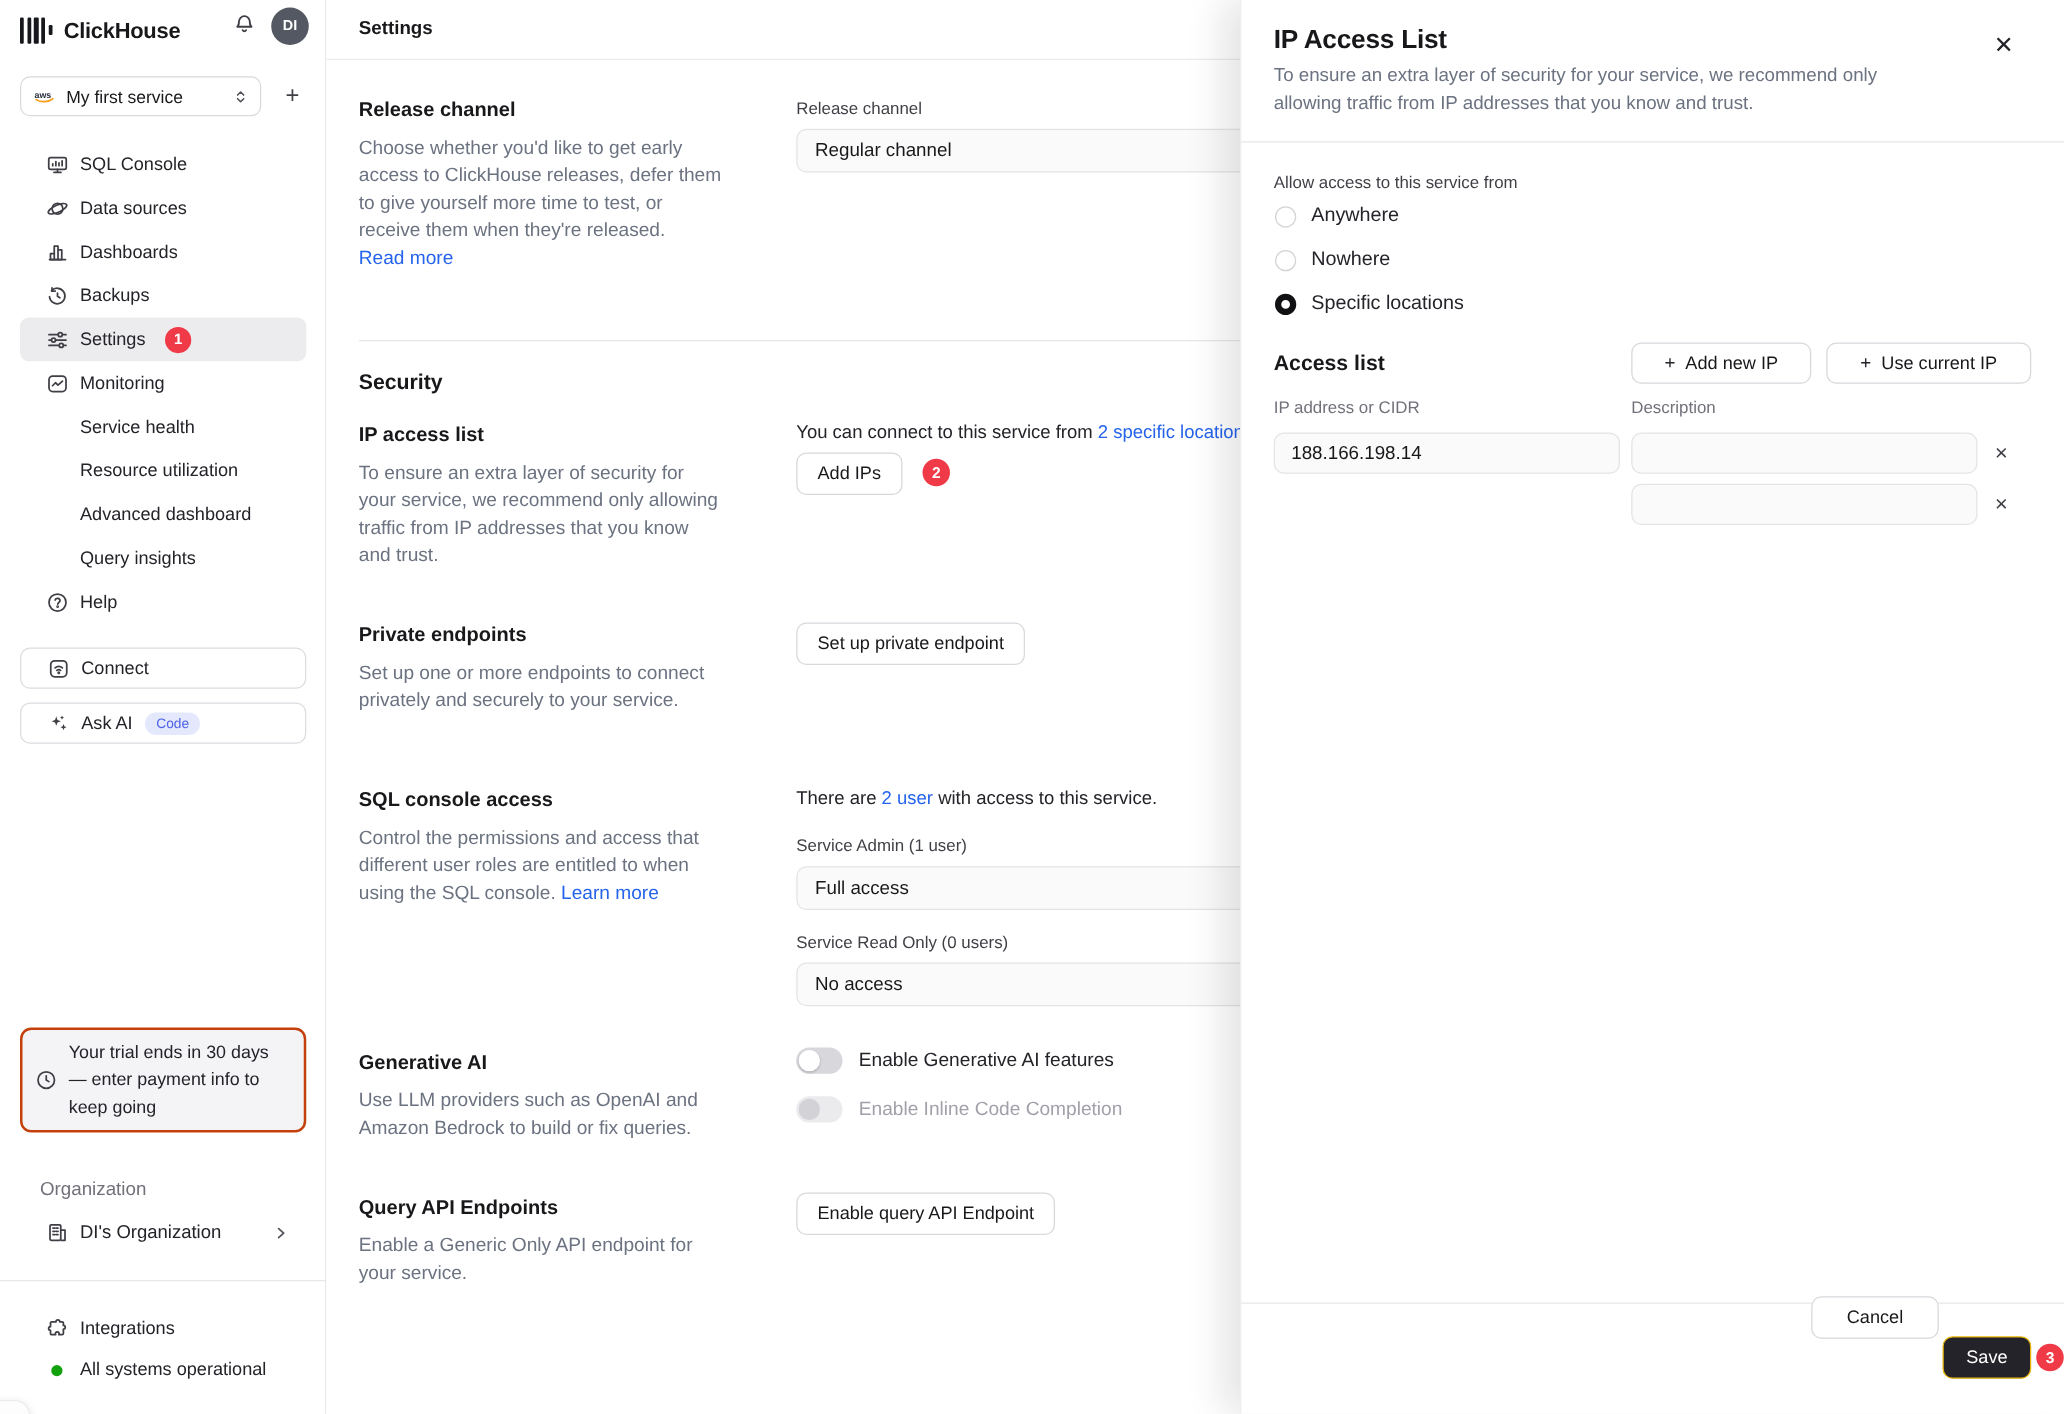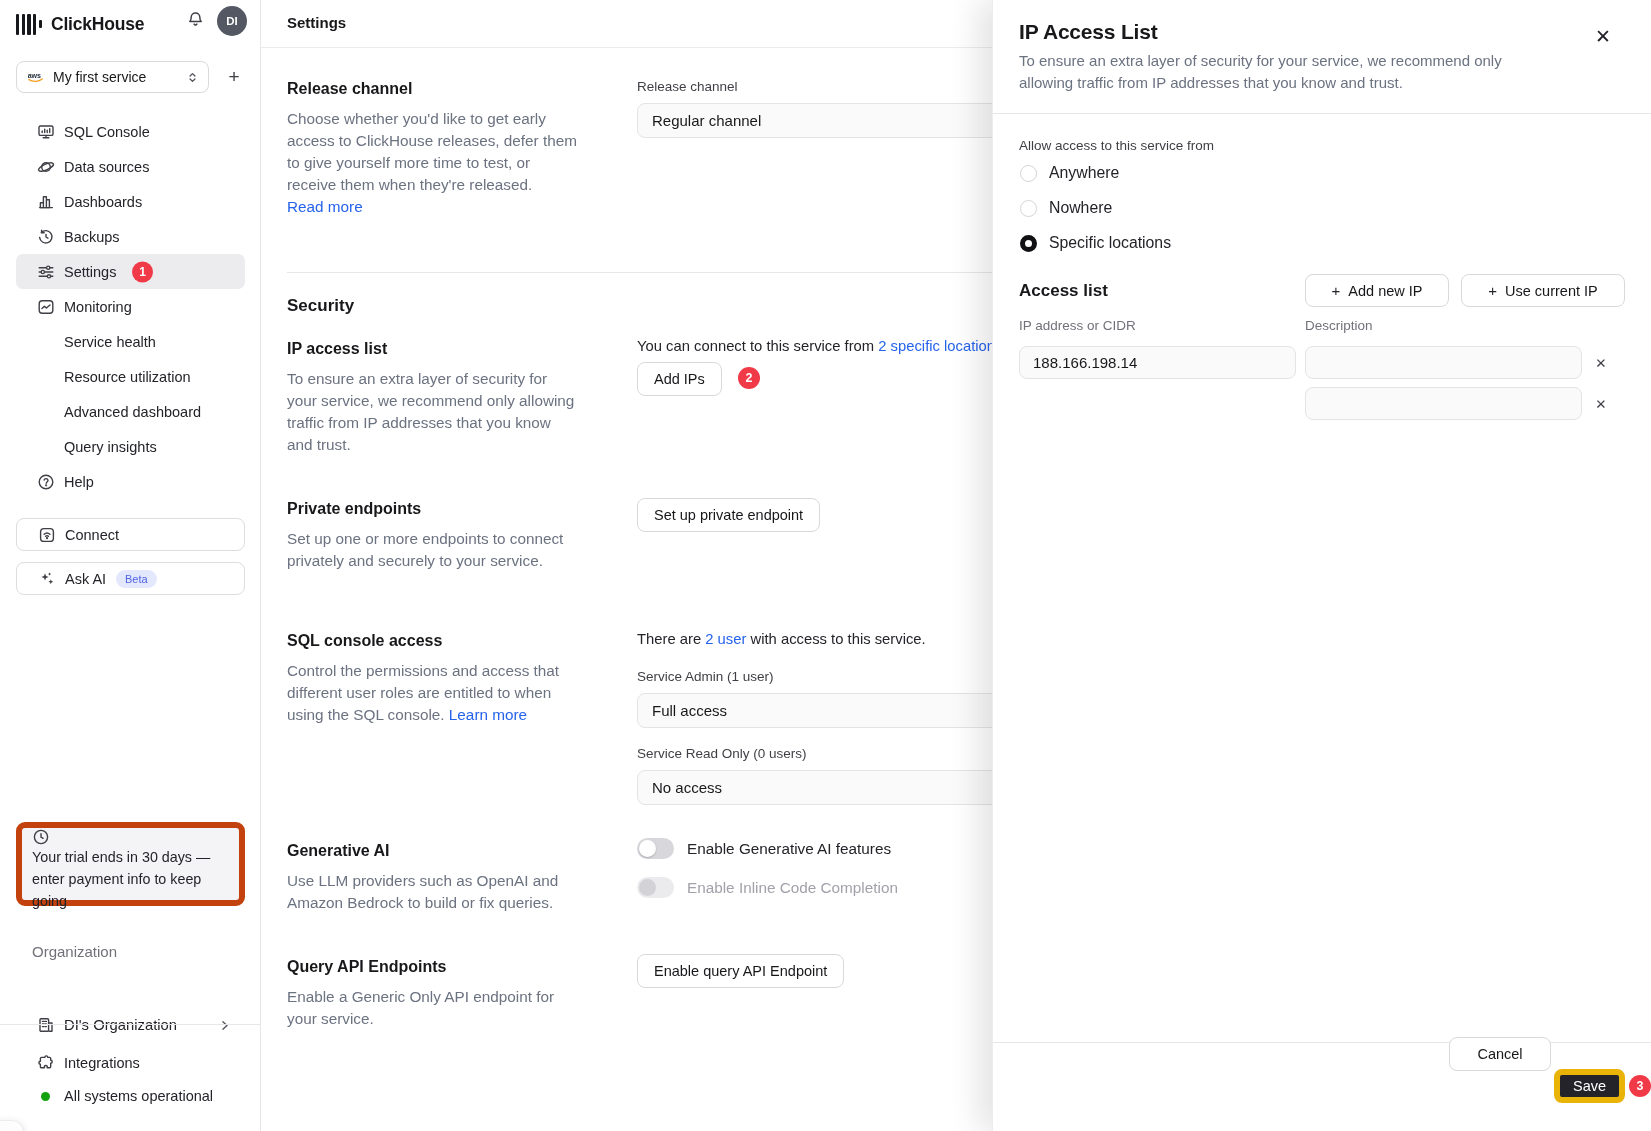--- a/index.html
+++ b/index.html
@@ -21,25 +21,25 @@
   #nav { position:absolute; left:16px; top:114px; width:229px; }
   .nav-item { position:relative; height:35px; display:flex; align-items:center; border-radius:7px; cursor:pointer; }
   .nav-item .ic { position:absolute; left:21px; top:50%; transform:translateY(-50%); width:18px; height:18px; display:flex; align-items:center; justify-content:center; }
   .nav-item .lbl { position:absolute; left:48px; font-size:14.5px; color:#232329; white-space:nowrap; }
   .nav-item.selected { background:#ececef; }
   .nav-badge { position:absolute; left:116px; top:50%; transform:translateY(-50%); min-width:21px; height:21px; border-radius:11px; background:#f03a47; color:#fff; font-size:12px; font-weight:bold; display:flex; align-items:center; justify-content:center; }
   .side-btn { position:absolute; left:16px; width:229px; height:33px; border:1px solid #dcdce1; border-radius:8px; background:#fff; display:flex; align-items:center; cursor:pointer; }
   .side-btn .ic { position:absolute; left:21px; width:18px; height:18px; display:flex; align-items:center; justify-content:center; }
   .side-btn .lbl { position:absolute; left:48px; font-size:14.5px; color:#232329; }
   .beta-badge { position:absolute; left:99px; background:#e4e8fd; color:#4f63e6; font-size:11px; padding:3px 9px; border-radius:10px; }
-  .trial-box { position:absolute; left:16px; top:822px; width:229px; height:84px; background:#f4f4f6; border:6px solid #c2410c; border-radius:9px; display:flex; padding:0 10px 0 10px;flex-direction:column; }
+  .trial-box { position:absolute; left:16px; top:822px; width:229px; height:84px; background:#f4f4f6; border:2px solid #c2410c; border-radius:9px; display:flex; align-items:center; padding:0 10px 0 10px; }
   .trial-box .ic { width:18px; height:18px; margin-right:9px; flex:none; display:flex; align-items:center; }
   .trial-box .txt { font-size:14.3px; line-height:22px; color:#232329; }
   .org-label { position:absolute; left:32px; top:943px; font-size:15px; color:#71717a; }
-  .org-row { position:absolute; left:16px; top:970px; width:229px; height:32px; display:flex; align-items:center; cursor:pointer;margin-top:39px; }
+  .org-row { position:absolute; left:16px; top:970px; width:229px; height:32px; display:flex; align-items:center; cursor:pointer; }
   .org-row .ic { position:absolute; left:21px; width:18px; height:18px; display:flex; align-items:center; }
   .org-row .lbl { position:absolute; left:48px; font-size:14.8px; color:#232329; }
   .org-row .chev { position:absolute; right:14px; color:#52525b; }
   .side-divider { position:absolute; left:0; top:1024px; width:261px; height:1px; background:#e7e7ea; }
   .foot-row { position:absolute; left:16px; width:229px; height:30px; display:flex; align-items:center; cursor:pointer; }
   .foot-row .ic { position:absolute; left:21px; width:18px; height:18px; display:flex; align-items:center; }
   .foot-row .lbl { position:absolute; left:48px; font-size:14.5px; color:#232329; white-space:nowrap; }
   .status-dot { position:absolute; left:25px; width:9px; height:9px; border-radius:50%; background:#13a10e; }
   .corner-artifact { position:absolute; left:-14px; top:1120px; width:38px; height:26px; background:#fdfdfd; border:1px solid #ececef; border-radius:12px; box-shadow:0 2px 8px rgba(0,0,0,.12); }
 
@@ -77,21 +77,21 @@
   .radio.checked { border:5px solid #111114; }
   .radio-row .rlabel { font-size:15.8px; color:#232329; }
   .al-heading { position:absolute; left:26px; top:281px; font-size:17px; font-weight:bold; }
   .chip-btn { position:absolute; top:274px; height:33px; padding:0 14px; gap:7px; }
   .chip-btn .pl { font-size:15px; color:#232329; margin-right:1px; }
   .col-label { position:absolute; top:318px; font-size:13.5px; color:#71717a; }
   .ip-input { position:absolute; width:277px; height:33px; background:#fafafa; border:1px solid #e4e4e7; border-radius:8px; font-size:15px; color:#18181b; display:flex; align-items:center; padding:0 13px; }
   .row-x { position:absolute; width:22px; height:22px; color:#3f3f46; font-size:13.5px; display:flex; align-items:center; justify-content:center; cursor:pointer; }
   .panel-footer-line { position:absolute; left:0; top:1042px; width:659px; height:1px; background:#e7e7ea; }
   .cancel-btn { position:absolute; left:456px; top:1037px; width:102px; height:34px; }
-  .save-btn { position:absolute; left:561px; top:1069px; width:71px; height:34px; background:#232329; color:#fff; border:6px solid #eab308; border-radius:8px; font-size:14.5px; display:flex; align-items:center; justify-content:center; cursor:pointer; }
+  .save-btn { position:absolute; left:561px; top:1069px; width:71px; height:34px; background:#232329; color:#fff; border:1px solid #eab308; border-radius:8px; font-size:14.5px; display:flex; align-items:center; justify-content:center; cursor:pointer; }
   svg.ic-svg { display:block; }
 </style>
 </head>
 <body>
 
 <div id="sidebar">
   <div class="brand-row">
     <span class="logo-bars">
         <i></i>
         <i></i>
@@ -215,21 +215,21 @@
       </span>
     <span class="lbl">Connect</span>
   </div>
   <div class="side-btn" style="top:562px">
     <span class="ic">
         <svg class="ic-svg" width="18" height="18" viewBox="0 0 18 18" fill="#3f3f46">
           <path d="M7 3.2l1 2.7 2.7 1-2.7 1-1 2.7-1-2.7-2.7-1 2.7-1zM12.8 9.2l.7 1.8 1.8.7-1.8.7-.7 1.8-.7-1.8-1.8-.7 1.8-.7zM11.6 2.4l.5 1.2 1.2.5-1.2.5-.5 1.2-.5-1.2-1.2-.5 1.2-.5z"></path>
         </svg>
       </span>
     <span class="lbl">Ask AI</span>
-    <span class="beta-badge">Beta</span>
+    <span class="beta-badge">Code</span>
   </div>
 
   <div class="trial-box">
     <span class="ic">
         <svg class="ic-svg" width="18" height="18" viewBox="0 0 18 18" fill="none" stroke="#3f3f46" stroke-width="1.4" stroke-linecap="round">
           <circle cx="9" cy="9" r="6.6"></circle>
           <path d="M9 5.6V9l2.1 1.3"></path>
         </svg>
       </span>
     <span class="txt">Your trial ends in 30 days — enter payment info to keep going</span>

